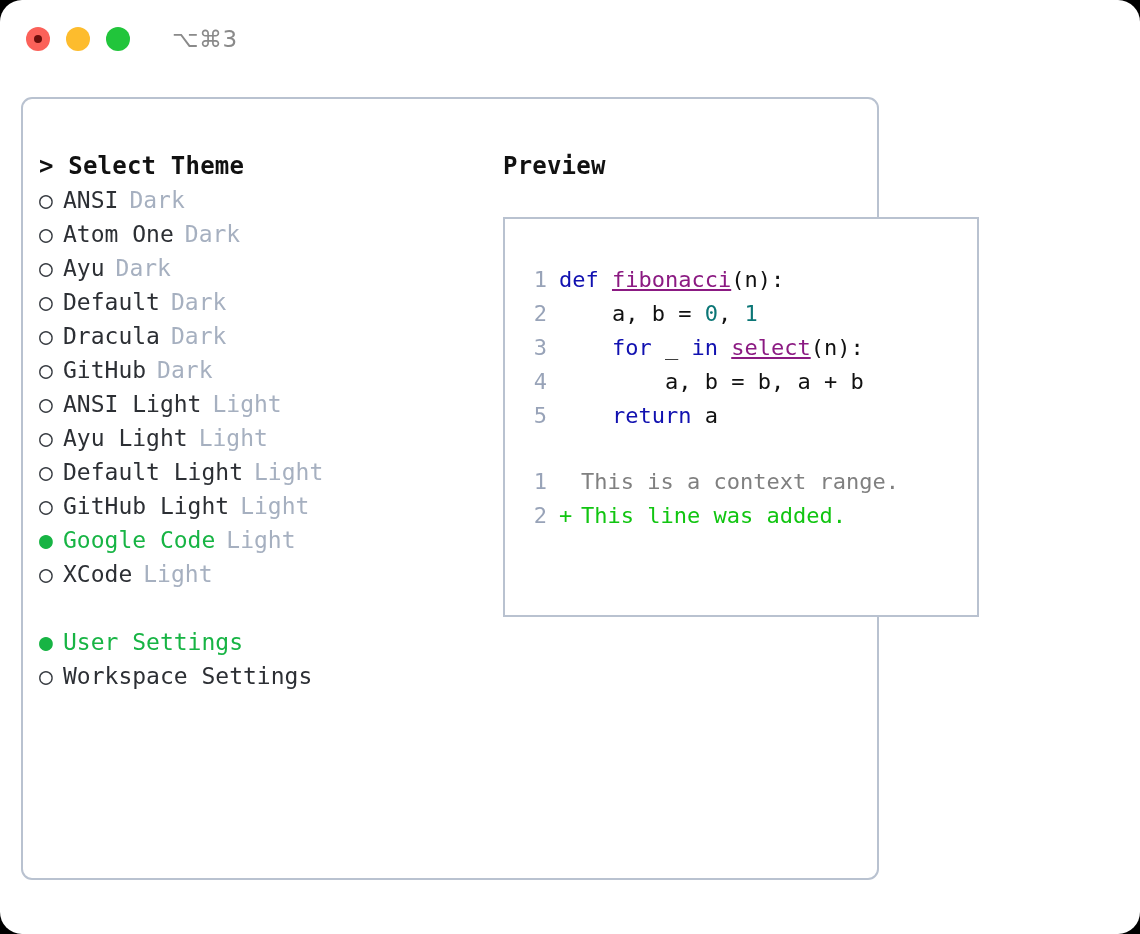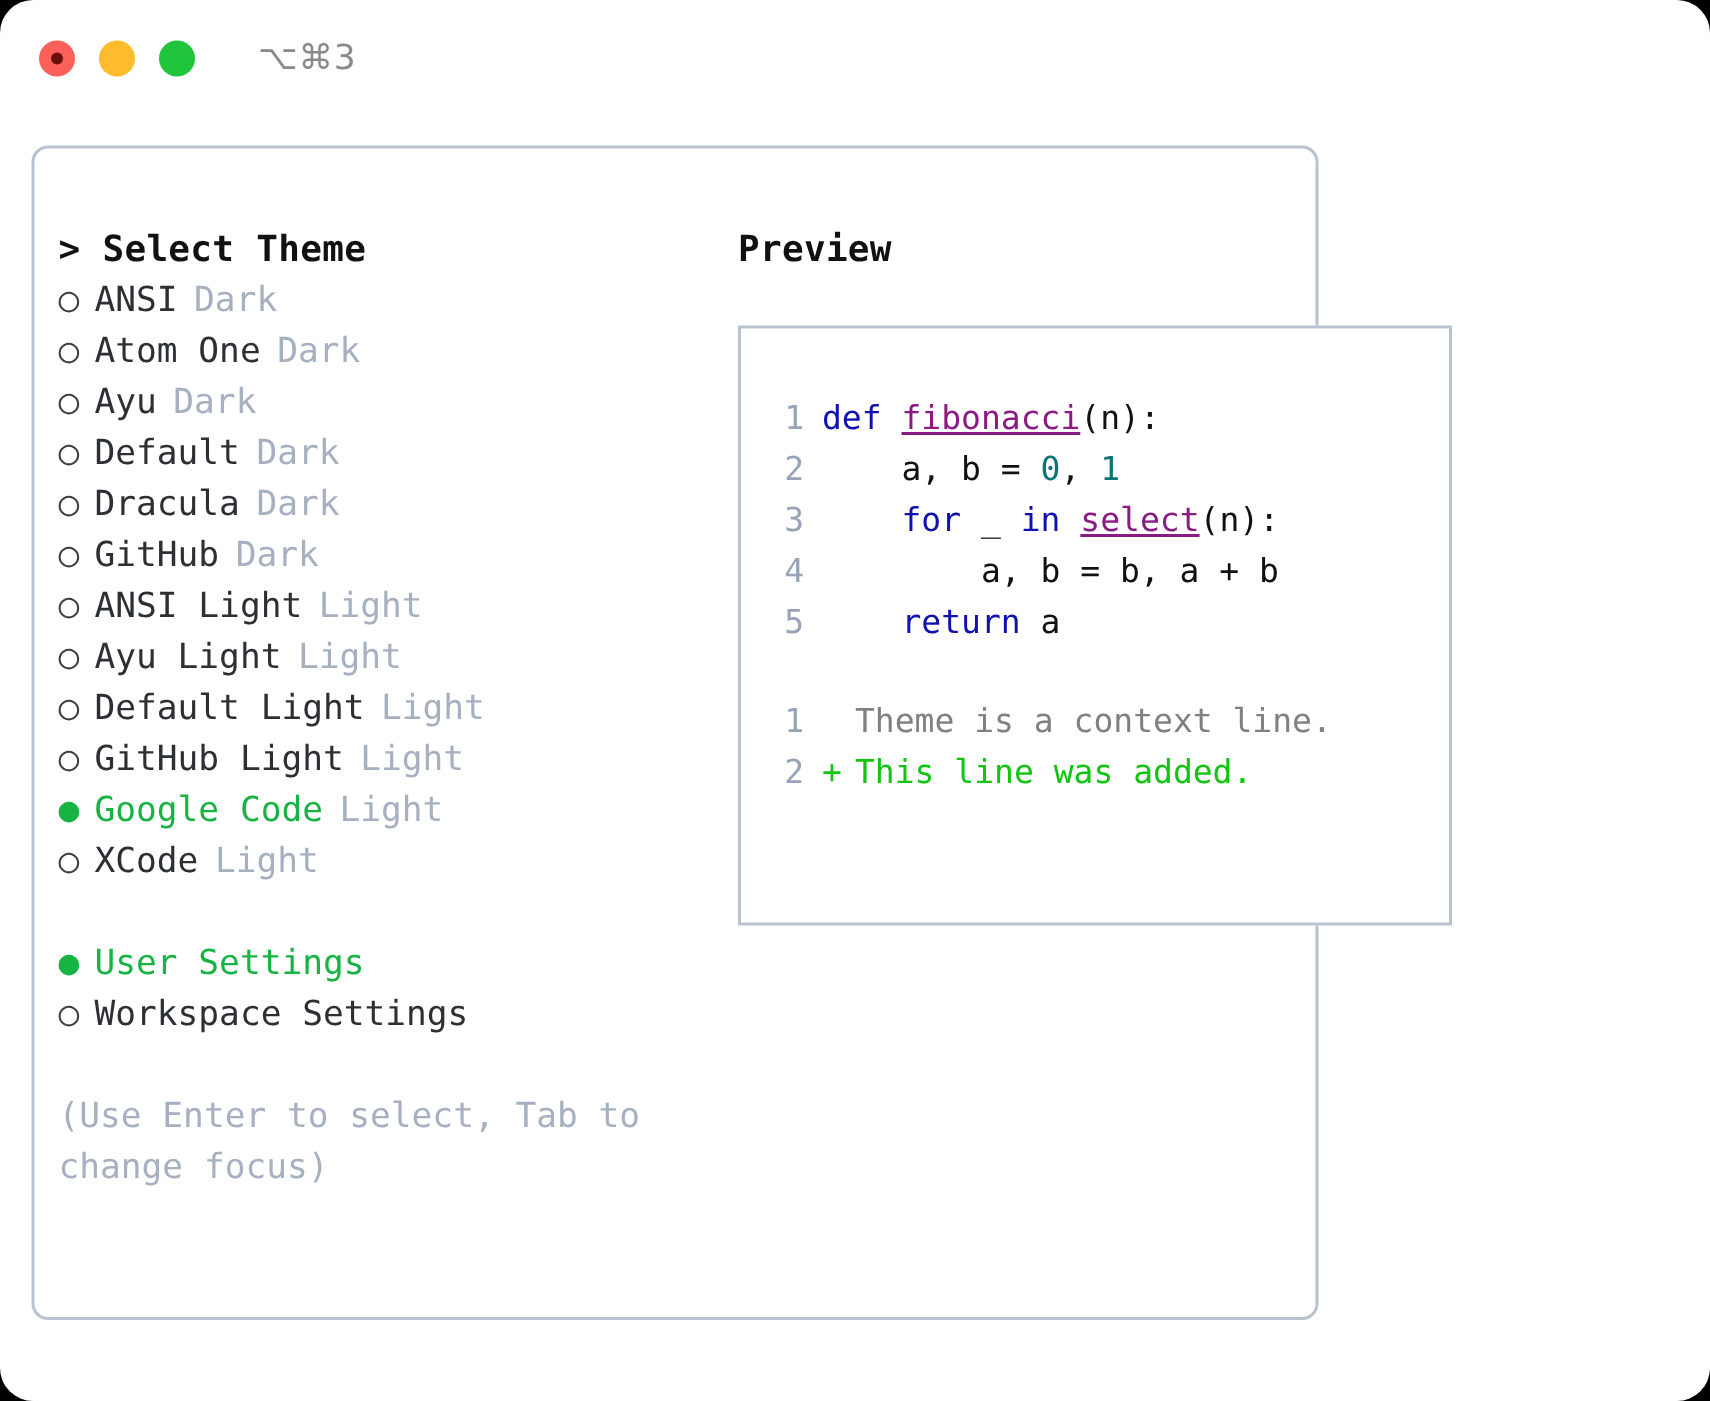--- a/index.html
+++ b/index.html
@@ -67,21 +67,21 @@
   }
 
   
   #left-col {
     position: absolute;
     left: 16px; top: 50px;
     width: 455px;
   }
   #right-col {
     position: absolute;
-    left: 469px; top: 50px;
+    left: 480px; top: 50px;
     width: 500px;
   }
 
   .section-title {
     font-size: 24px;
     font-weight: bold;
     color: #111111;
     letter-spacing: 0.2px;
     white-space: pre;
     line-height: 34px;
@@ -196,36 +196,35 @@
         </div>
 
       <div class="spacer-row"></div>
 
 
       <div id="apply-list">
           <div class="opt-row"><span class="marker marker-on">●</span><span class="opt-label selected">User Settings</span></div>
           <div class="opt-row"><span class="marker marker-off">○</span><span class="opt-label">Workspace Settings</span></div>
         </div>
 
-      <div id="hint">(Use Enter to select, Tab to change focus)</div>
     </div>
 
     <div id="right-col">
       <div class="section-title">Preview</div>
 
       <div id="preview-box">
         <div id="code-block">
             <div class="code-line"><span class="lnum">1</span><span class="tok-kw">def </span><span class="tok-fn">fibonacci</span><span class="tok-plain">(n):</span></div>
             <div class="code-line"><span class="lnum">2</span><span class="tok-plain">    a, b = </span><span class="tok-num">0</span><span class="tok-plain">, </span><span class="tok-num">1</span></div>
             <div class="code-line"><span class="lnum">3</span><span class="tok-plain">    </span><span class="tok-kw">for</span><span class="tok-plain"> _ </span><span class="tok-kw">in</span><span class="tok-plain"> </span><span class="tok-fn">select</span><span class="tok-plain">(n):</span></div>
             <div class="code-line"><span class="lnum">4</span><span class="tok-plain">        a, b = b, a + b</span></div>
             <div class="code-line"><span class="lnum">5</span><span class="tok-plain">    </span><span class="tok-kw">return</span><span class="tok-plain"> a</span></div>
           </div>
         <div class="diff-gap"></div>
         <div id="diff-block">
-            <div class="code-line"><span class="lnum">1</span><span class="diff-sign diff-ctx"> </span><span class="diff-ctx">Theme is a context line.</span></div>
+            <div class="code-line"><span class="lnum">1</span><span class="diff-sign diff-ctx"> </span><span class="diff-ctx">This is a context range.</span></div>
             <div class="code-line"><span class="lnum">2</span><span class="diff-sign diff-add">+</span><span class="diff-add">This line was added.</span></div>
           </div>
       </div>
     </div>
 
   </div>
 </div>
 
 </body></html>

